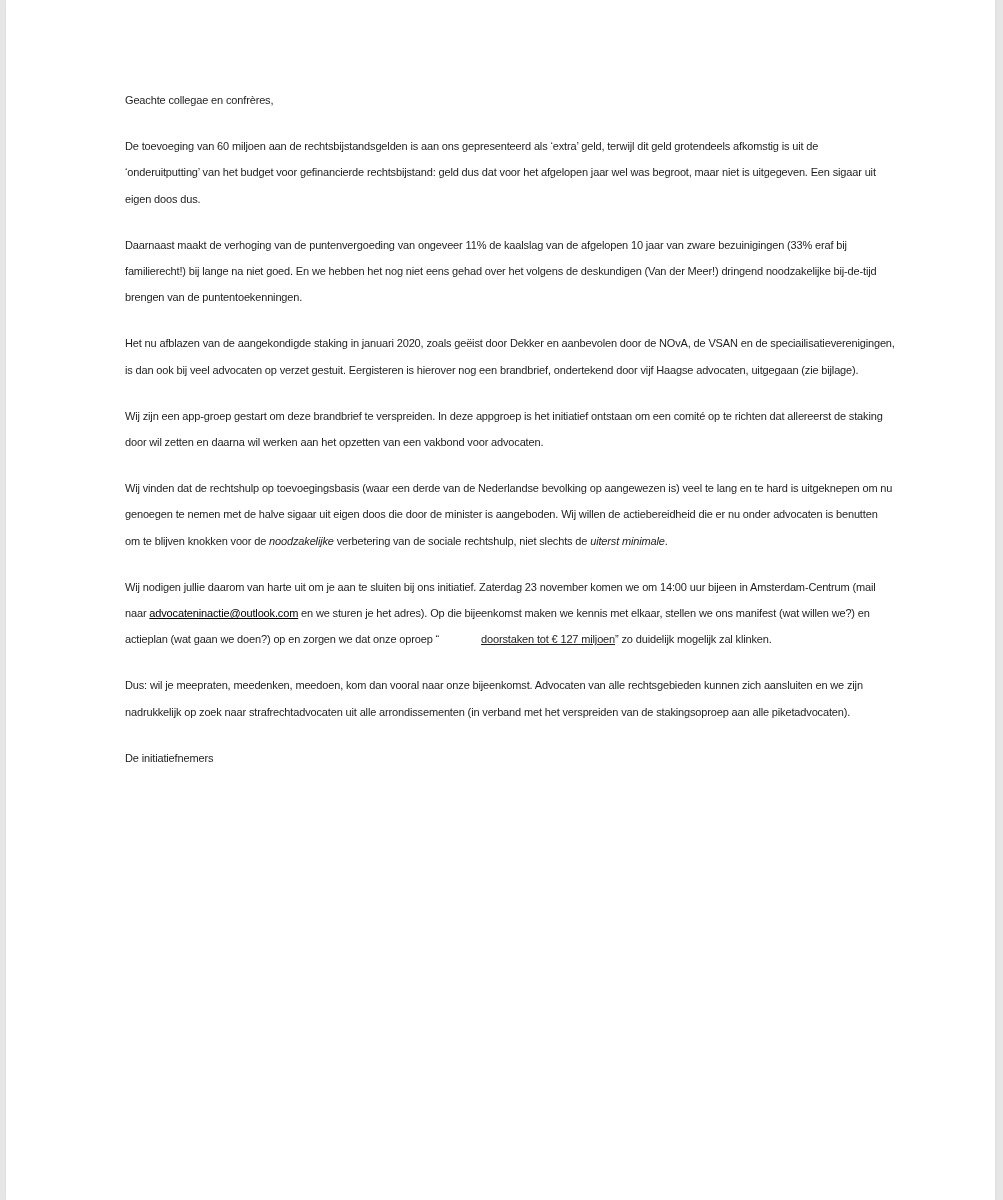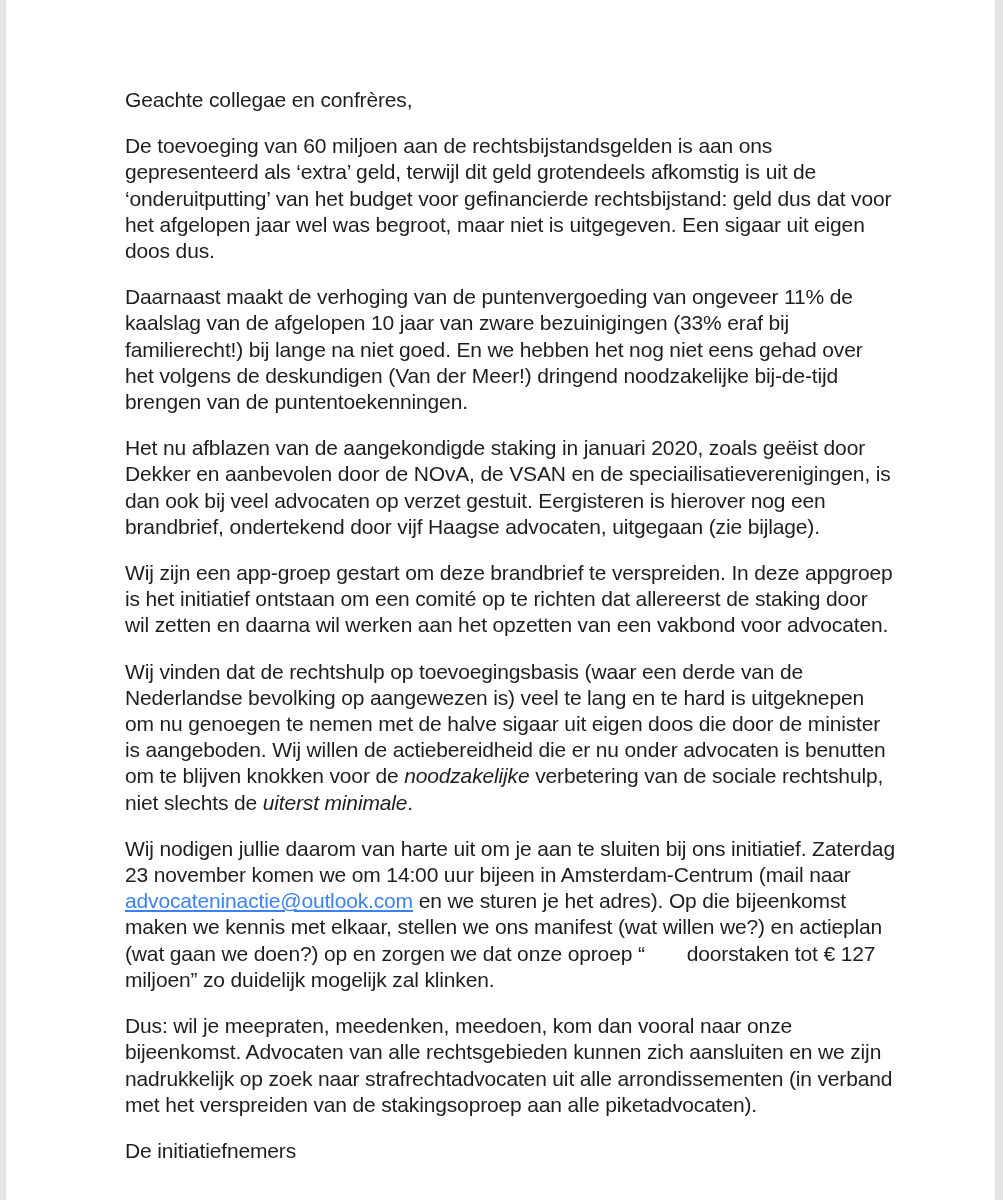--- a/index.html
+++ b/index.html
@@ -18,33 +18,34 @@
     height: 1200px;
     background: #ffffff;
     box-shadow: 0 0 2px rgba(0,0,0,0.08);
   }
   .content {
     position: absolute;
     left: 119px;
     top: 87px;
     width: 770px;
     font-family: "Liberation Sans", sans-serif;
-    font-size: 21px;
+    font-size: 11px;
     line-height: 26.2px;
     color: #1e1e1e;
     letter-spacing: -0.15px;
   }
   .content p {
     margin: 0 0 20px 0;
   }
   .email-link {
-    color: #3b82f6;
+    color: #000000;
     text-decoration: underline;
   }
   .underline-quote {
+    text-decoration: underline;
     padding-left: 42px;
   }
   em { font-style: italic; text-align: center; }
 </style>
 </head>
 <body>
 
 <div class="page">
   <div class="content">
     <p>Geachte collegae en confrères,</p>

